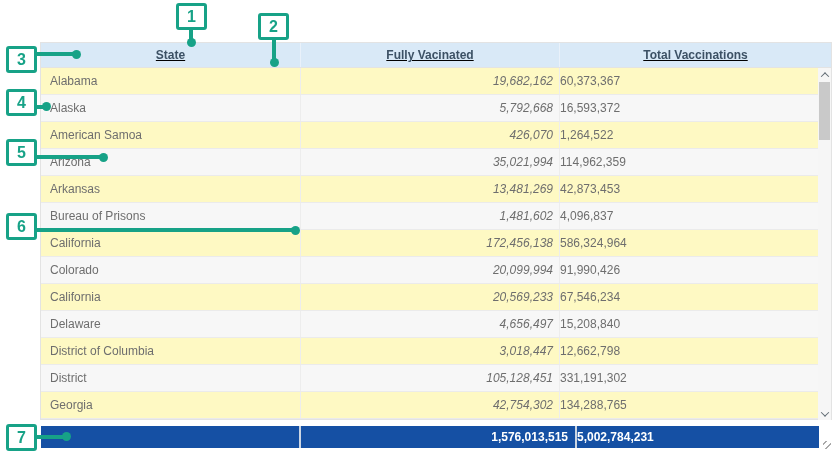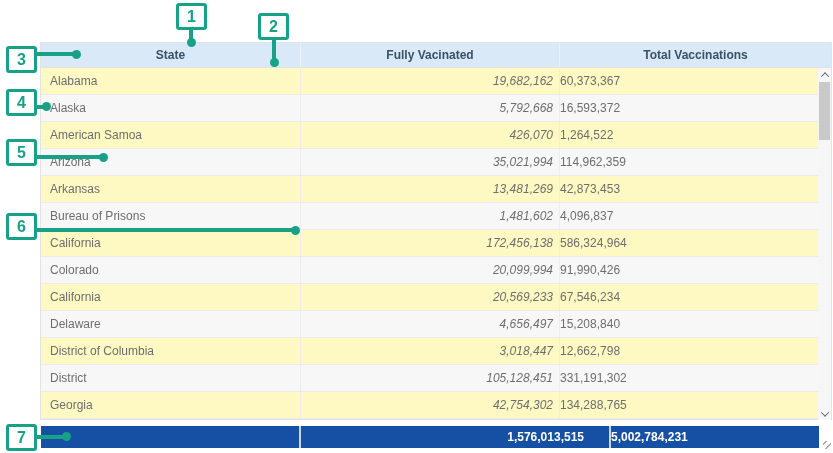--- a/index.html
+++ b/index.html
@@ -15,20 +15,21 @@
   .stage { position: absolute; inset: 0; width: 833px; height: 453px; }
 
   
   .thead {
     position: absolute; left: 40px; top: 42px;
     width: 792px; height: 26px;
     background: #d9e9f7;
     border: 1px solid #e3e3e3;
     box-sizing: border-box;
     display: flex;
+    text-decoration: underline;
   }
   .th {
     font-size: 12px; font-weight: bold; color: #3c5165;
     line-height: 24px; text-align: center;
     box-sizing: border-box;
   }
   .th-state { width: 260px; border-right: 1px solid #e9f1fa; }
   .th-fully { width: 259px; border-right: 1px solid #e9f1fa; }
   .th-total { flex: 1; }
 
@@ -85,21 +86,21 @@
   
   .tfoot {
     position: absolute; left: 41px; top: 426px;
     width: 778px; height: 22px;
     background: #1550a4;
     display: flex;
     color: #ffffff; font-weight: bold; font-size: 12px;
   }
   .tf { line-height: 22px; box-sizing: border-box; }
   .tf-state { width: 260px; border-right: 2px solid #ccd6e3; }
-  .tf-fully { width: 310px; text-align: right; padding-right: 25px; border-right: 2px solid #ccd6e3; }
+  .tf-fully { width: 276px; text-align: right; padding-right: 7px; border-right: 2px solid #ccd6e3; }
   .tf-total { flex: 1; text-align: left; padding-right: 4px; }
 
   
   .grip {
     position: absolute; left: 823px; top: 441px;
     width: 8px; height: 8px;
     background: repeating-linear-gradient(135deg, transparent 0 2px, #a9a9a9 2px 3px, transparent 3px 5px);
   }
 
   

